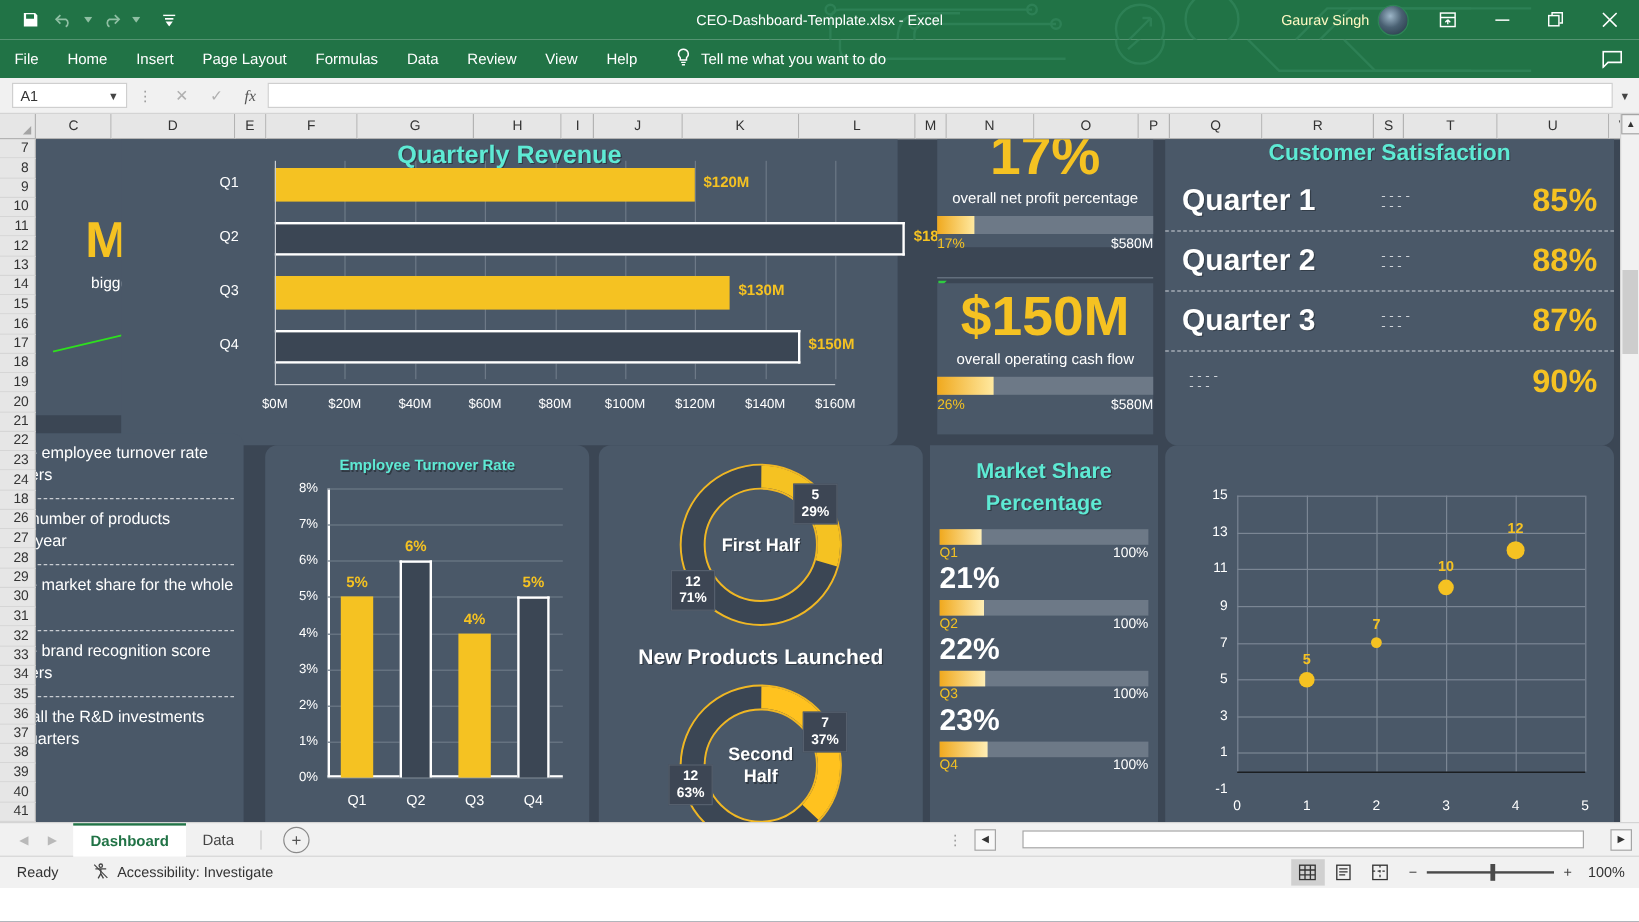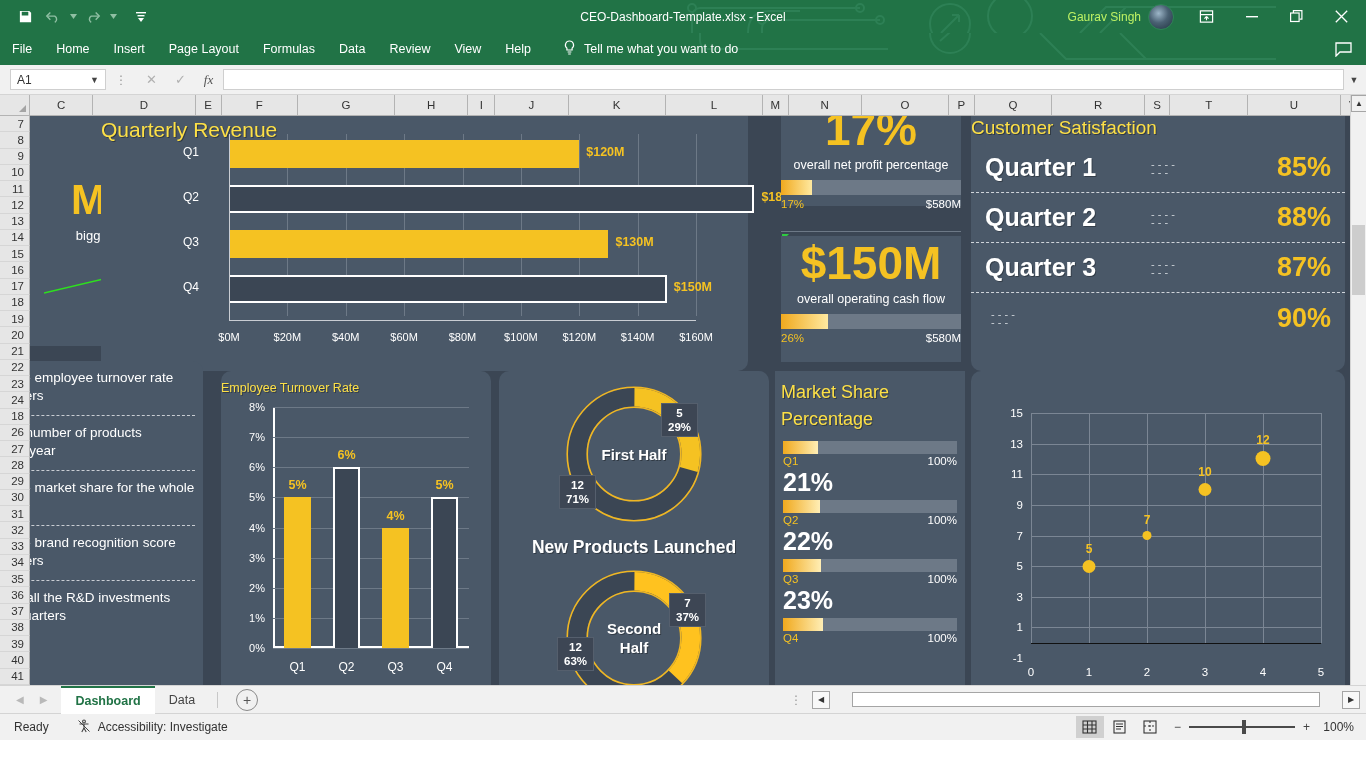--- a/index.html
+++ b/index.html
@@ -26,21 +26,21 @@
   }
   .qat-btn.dim { color: #8fbfa3; }
   .qat-btn svg { display: block; }
   .title-center {
     position: absolute; left: 0; right: 0; text-align: center;
     color: #ffffff; font-size: 12px; z-index: 2;
   }
   .title-right {
     margin-left: auto; display: flex; align-items: center; z-index: 2; padding-right: 2px;
   }
-  .user-name { color: #bef264; font-size: 12px; margin-right: 7px; }
+  .user-name { color: #fef9c3; font-size: 12px; margin-right: 7px; }
   .avatar {
     width: 26px; height: 26px; border-radius: 50%;
     background: radial-gradient(circle at 40% 35%, #9db6c8 0%, #4a6173 45%, #20323f 100%);
     border: 1px solid #2f8457;
     margin-right: 10px;
   }
   .win-btn {
     width: 45px; height: 32px; display: flex; align-items: center; justify-content: center;
     color: #ffffff;
   }
@@ -117,21 +117,21 @@
     position: absolute; left: 0; top: 21px; right: 0; bottom: 0;
     background: #3b4654;
     overflow: hidden;
   }
   .panel {
     position: absolute;
     background: #4a5868;
     border-radius: 10px;
   }
   .ptitle {
-    color: #fde047; font-weight: normal;
+    color: #5eead4; text-align: center; font-weight: bold;
     text-shadow: 1px 1px 0 rgba(0,0,0,.35);
   }
 
   
   #p-revenue { left: 71px; top: -10px; width: 647px; height: 265px; }
   #p-revenue .ptitle { font-size: 21px; margin-top: 12px; }
   .rev-plot { position: absolute; left: 128px; top: 28px; right: 52px; bottom: 55px; }
   .rev-grid-v { position: absolute; top: 0; bottom: 0; width: 1px; background: #6d7987; }
   .rev-bar-row { position: absolute; left: 0; right: 0; height: 28px; }
   .rev-bar { position: absolute; left: 0; top: 0; height: 28px; }

